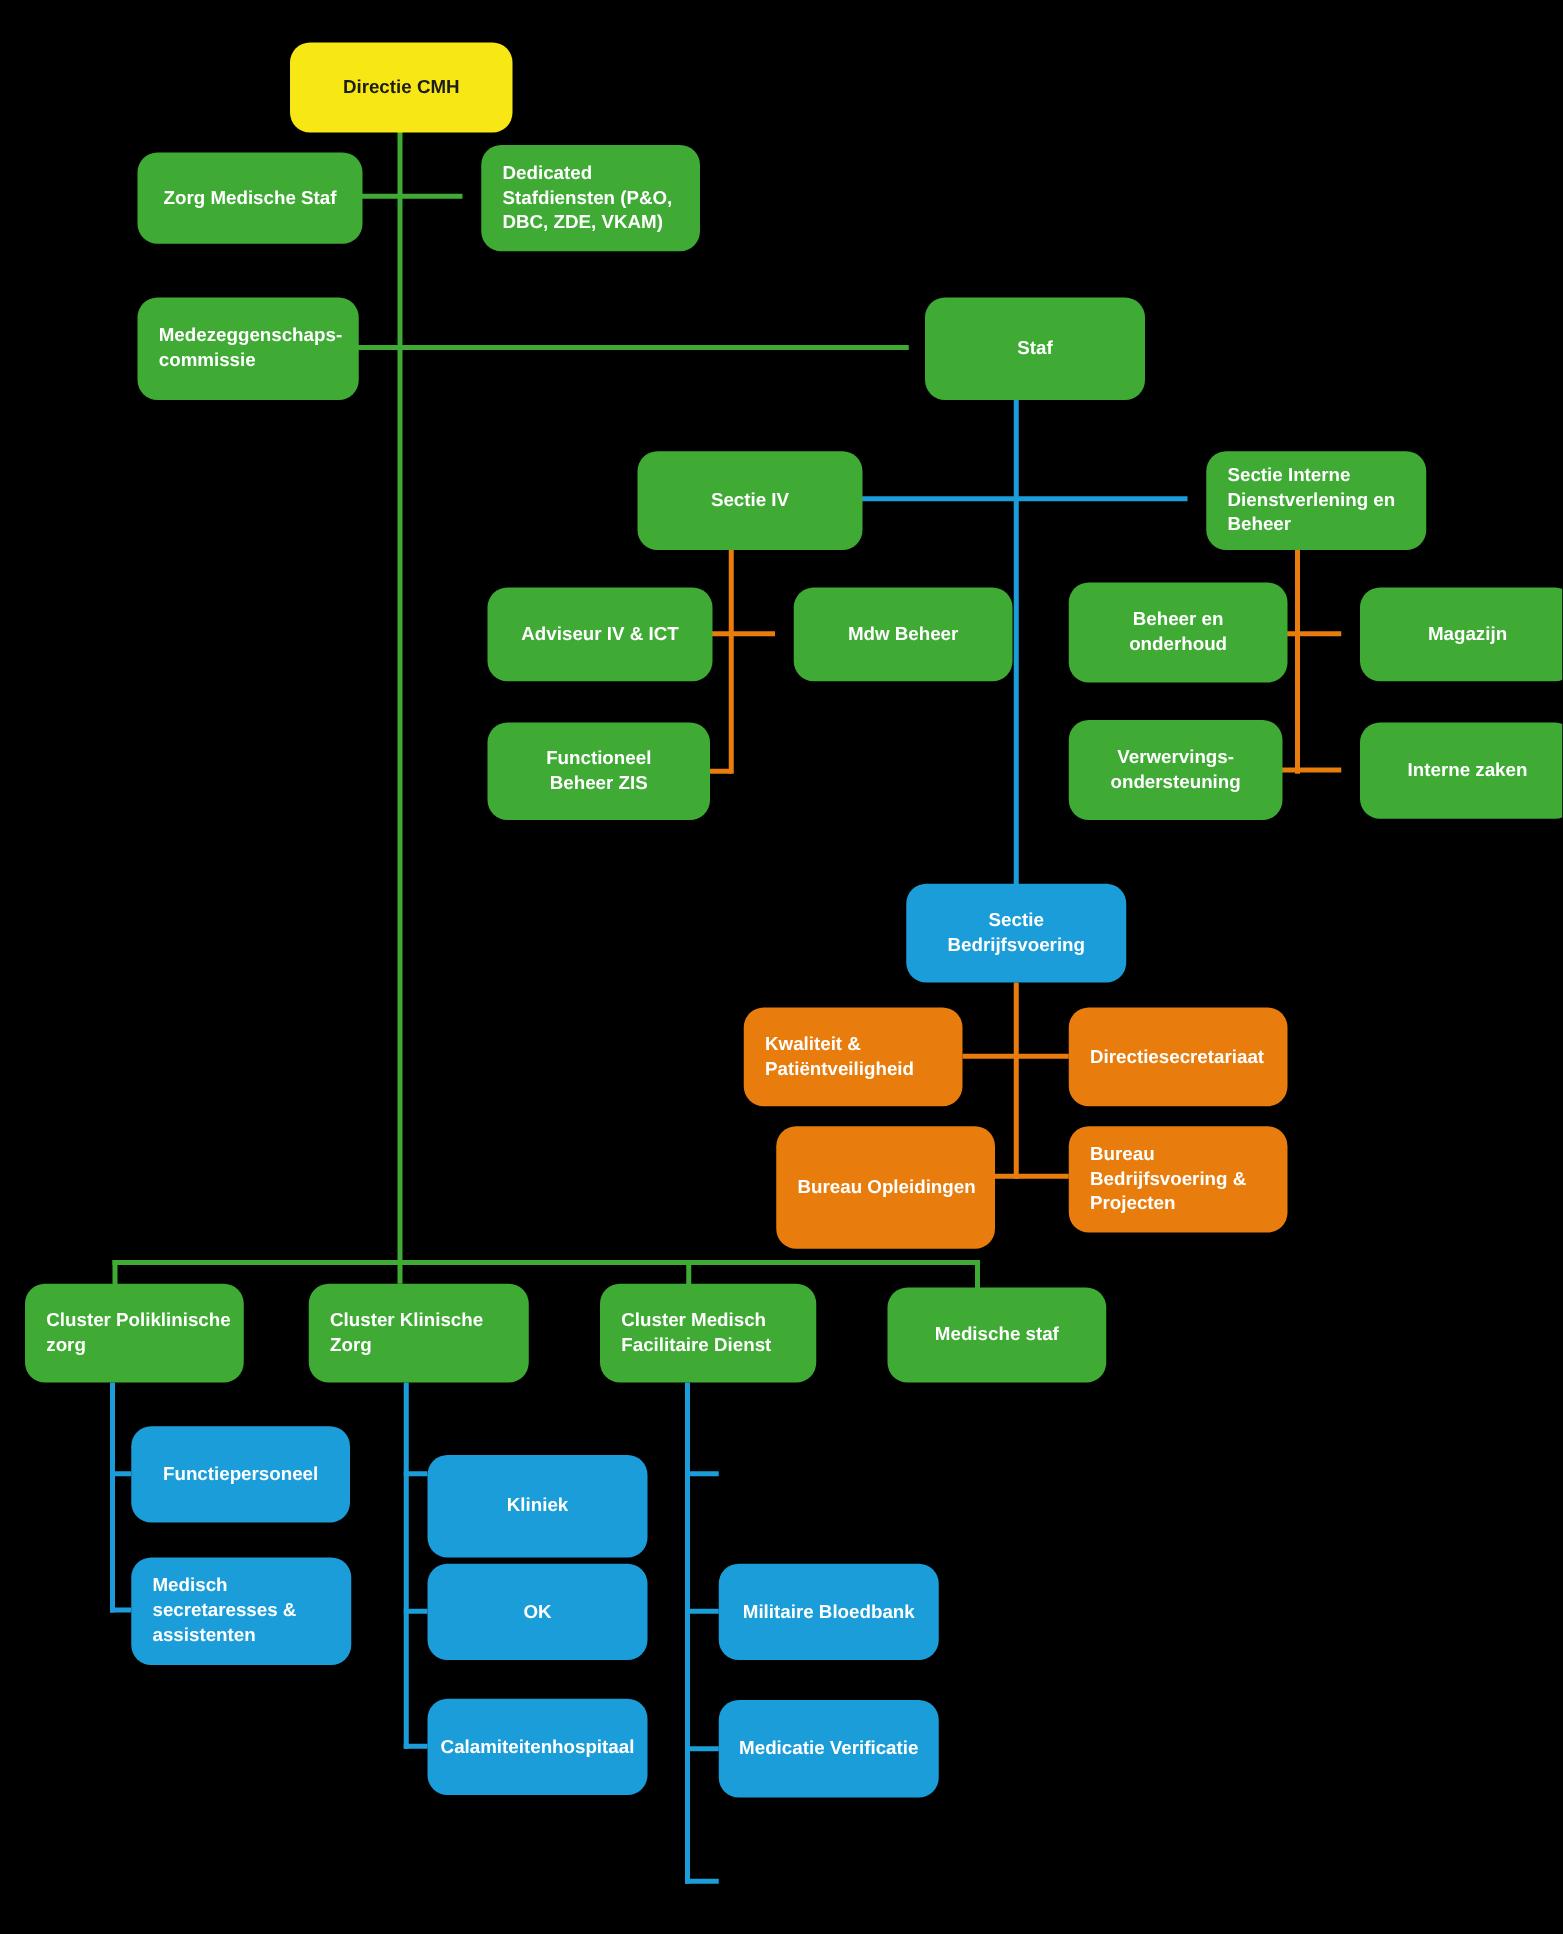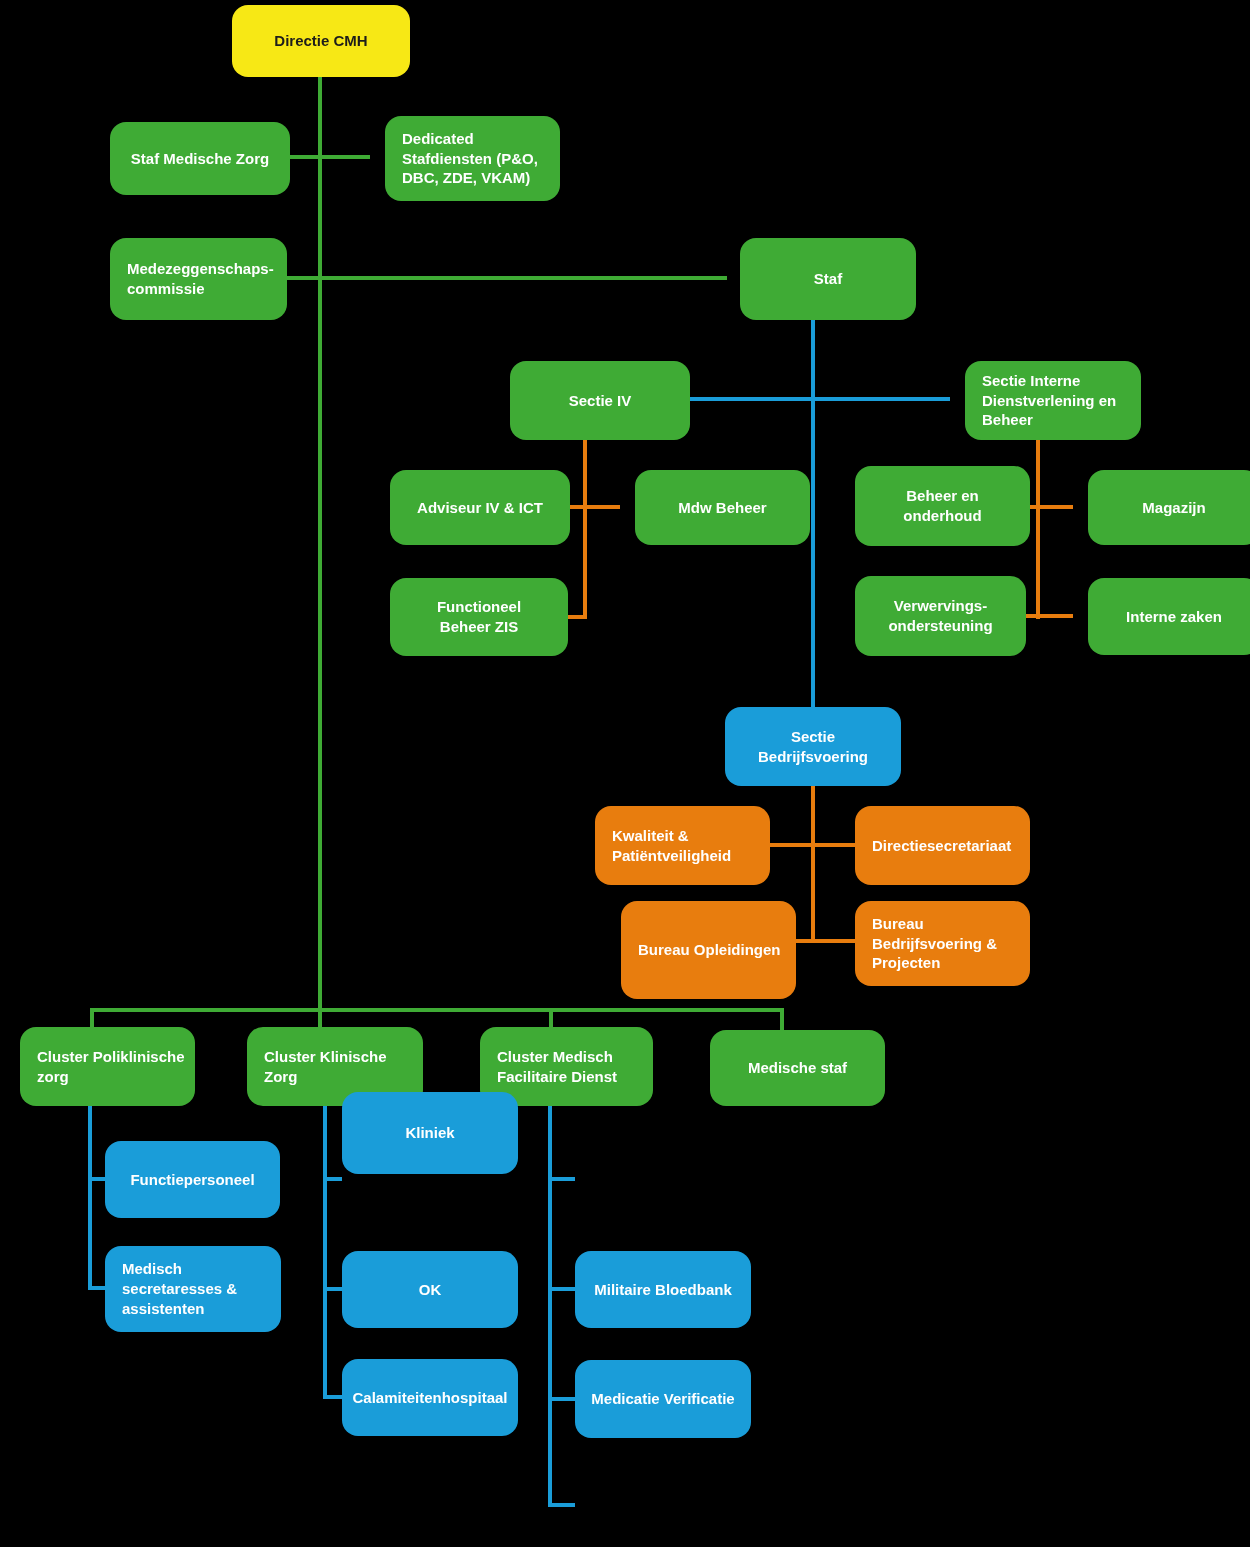--- a/index.html
+++ b/index.html
@@ -16,21 +16,21 @@
     text-align:center;
     padding:8px 8px;
     color:#fff;font-weight:700;font-size:15px;line-height:1.32;
     white-space:pre-line;
     z-index:2;
   }
   .node.left{justify-content:flex-start;text-align:left;padding-left:17px;padding-right:6px;}
   .node.green{background:var(--green,#3FAB35);margin-left:15px;}
   .node.blue{background:var(--blue,#1A9DD9);}
   .node.orange{background:var(--orange,#E87D0E);}
-  .node.yellow{background:var(--yellow,#F7E815);color:var(--yellow_text,#1D1D1B);}
+  .node.yellow{background:var(--yellow,#F7E815);color:var(--yellow_text,#1D1D1B);margin-top:29px;}
   .conn{position:absolute;z-index:1;}
   .conn.green{background:var(--green,#3FAB35);}
   .conn.blue{background:var(--blue,#1A9DD9);}
   .conn.orange{background:var(--orange,#E87D0E);}
 </style>
 </head>
 <body>
 
 <div class="canvas">
 
@@ -62,21 +62,21 @@
   <div class="conn orange" style="left:553px;top:615px;width:32px;height:4px"></div>
   <div class="conn orange" style="left:1036px;top:440px;width:4px;height:179px"></div>
   <div class="conn orange" style="left:1015px;top:505px;width:58px;height:4px"></div>
   <div class="conn orange" style="left:1011px;top:614px;width:62px;height:4px"></div>
   <div class="conn orange" style="left:811px;top:786px;width:4px;height:157px"></div>
   <div class="conn orange" style="left:770px;top:843px;width:85px;height:4px"></div>
   <div class="conn orange" style="left:770px;top:939px;width:85px;height:4px"></div>
 
   <div class="node yellow" style="left:232px;top:5px;width:178px;height:72px"><span>Directie CMH</span></div>
 
-  <div class="node green" style="left:95px;top:122px;width:180px;height:73px"><span>Staf Medische Zorg</span></div>
+  <div class="node green" style="left:95px;top:122px;width:180px;height:73px"><span>Zorg Medische Staf</span></div>
   <div class="node green left" style="left:370px;top:116px;width:175px;height:85px"><span>Dedicated
 Stafdiensten (P&amp;O,
 DBC, ZDE, VKAM)</span></div>
 
   <div class="node green left" style="left:95px;top:238px;width:177px;height:82px"><span>Medezeggenschaps-
 commissie</span></div>
   <div class="node green" style="left:725px;top:238px;width:176px;height:82px"><span>Staf</span></div>
 
   <div class="node green" style="left:495px;top:361px;width:180px;height:79px"><span>Sectie IV</span></div>
   <div class="node green left" style="left:950px;top:361px;width:176px;height:79px"><span>Sectie Interne
@@ -112,20 +112,20 @@
 Zorg</span></div>
   <div class="node green left" style="left:465px;top:1027px;width:173px;height:79px"><span>Cluster Medisch
 Facilitaire Dienst</span></div>
   <div class="node green" style="left:695px;top:1030px;width:175px;height:76px"><span>Medische staf</span></div>
 
   <div class="node blue" style="left:105px;top:1141px;width:175px;height:77px"><span>Functiepersoneel</span></div>
   <div class="node blue left" style="left:105px;top:1246px;width:176px;height:86px"><span>Medisch
 secretaresses &amp;
 assistenten</span></div>
 
-  <div class="node blue" style="left:342px;top:1092px;width:176px;height:82px"><span>Kliniek</span></div>
+  <div class="node blue" style="left:342px;top:1164px;width:176px;height:82px"><span>Kliniek</span></div>
   <div class="node blue" style="left:342px;top:1251px;width:176px;height:77px"><span>OK</span></div>
   <div class="node blue" style="left:342px;top:1359px;width:176px;height:77px"><span>Calamiteitenhospitaal</span></div>
 
   <div class="node blue" style="left:575px;top:1251px;width:176px;height:77px"><span>Militaire Bloedbank</span></div>
   <div class="node blue" style="left:575px;top:1360px;width:176px;height:78px"><span>Medicatie Verificatie</span></div>
 
 </div>
 
 </body></html>

